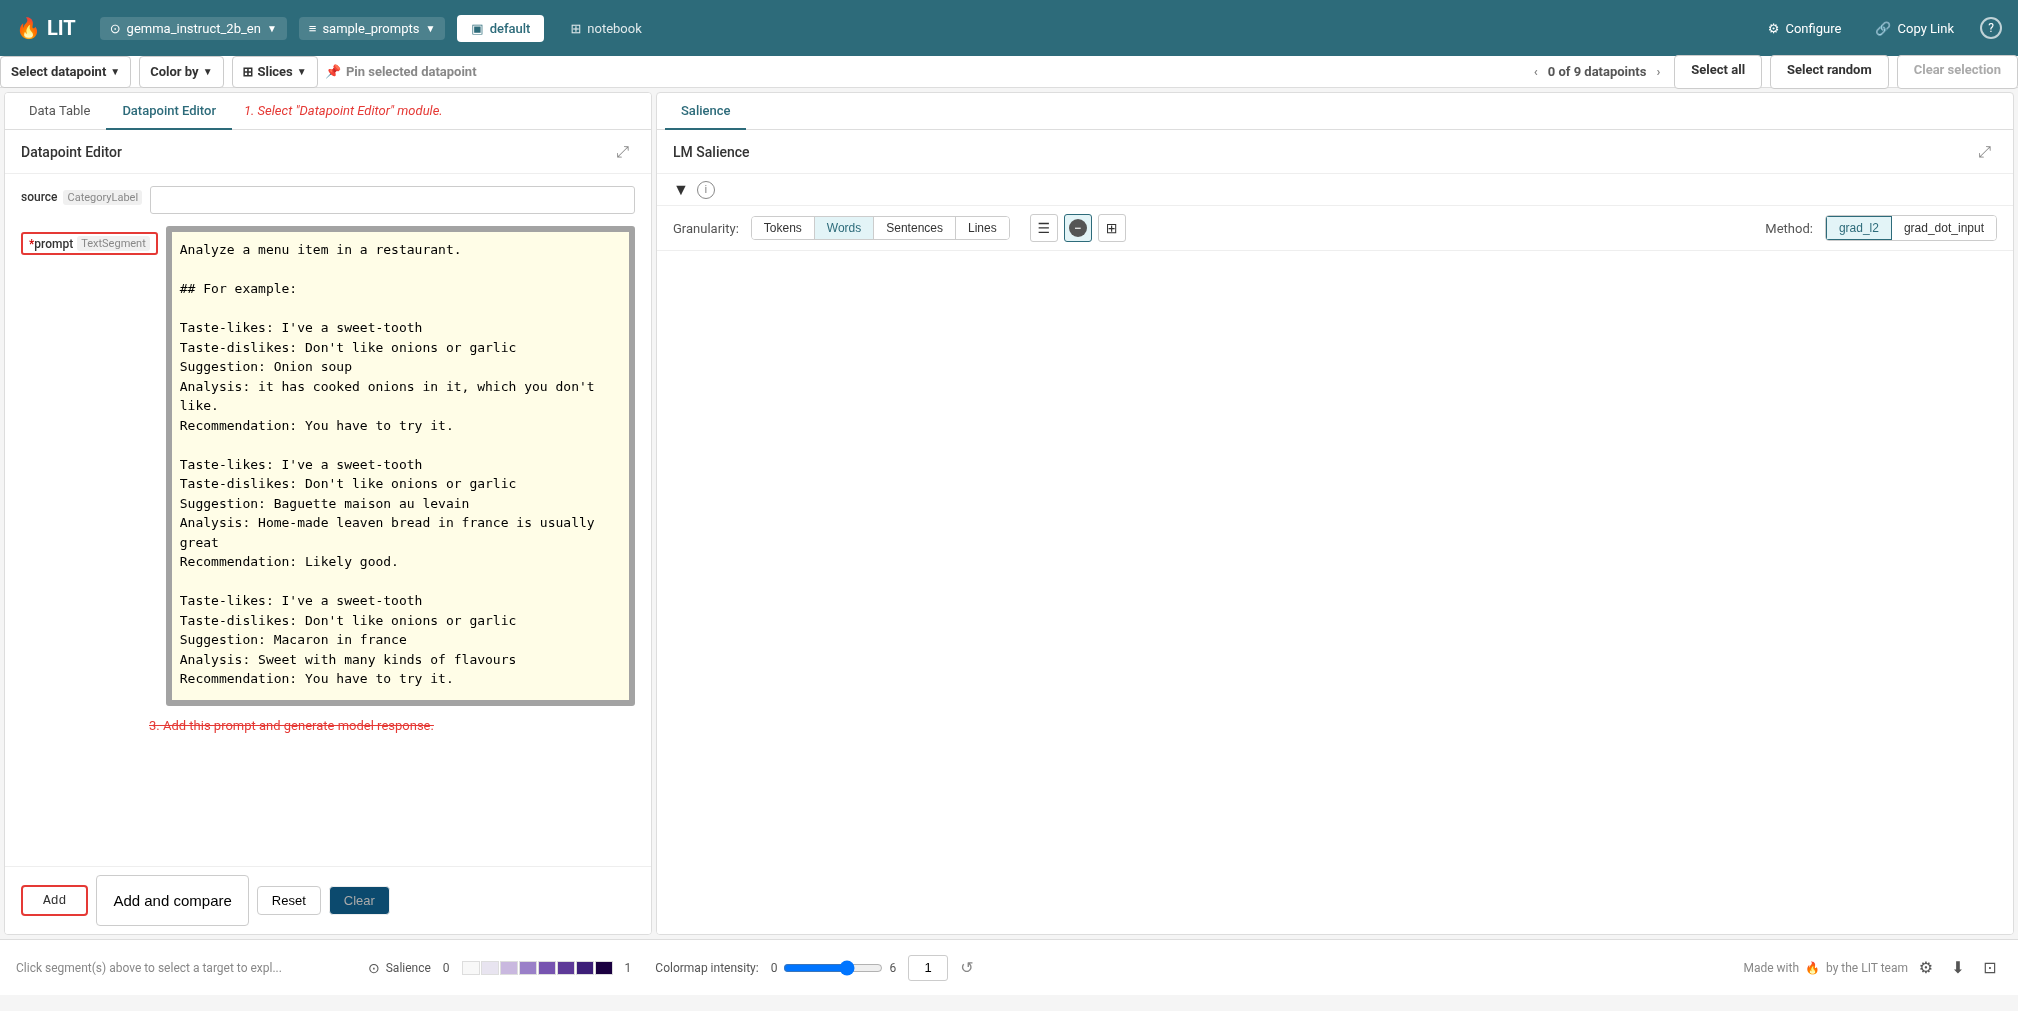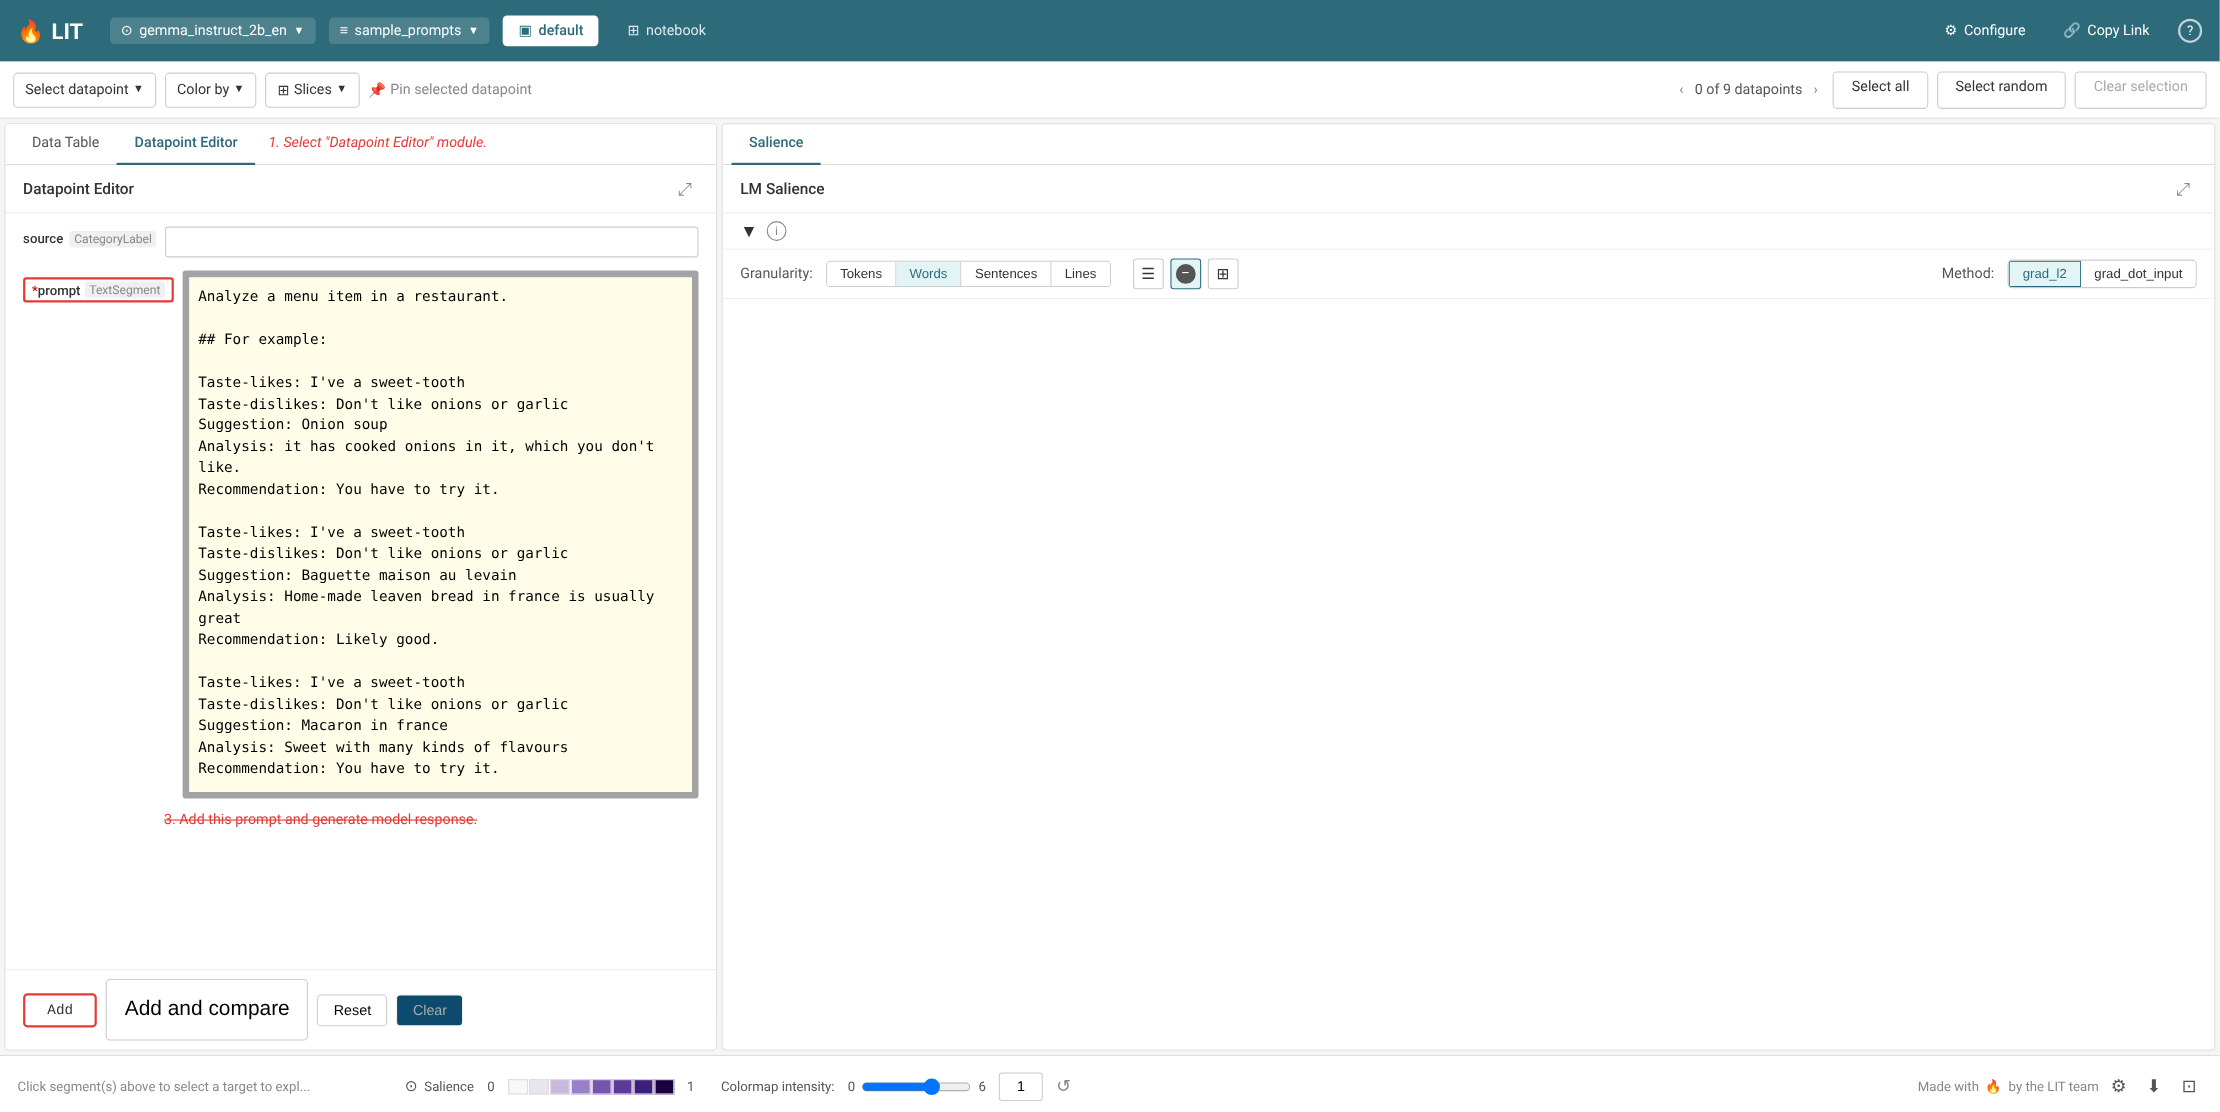--- a/index.html
+++ b/index.html
@@ -83,26 +83,27 @@
       width: 22px; height: 22px;
       border: 2px solid rgba(255,255,255,0.7);
       border-radius: 50%;
       display: flex; align-items: center; justify-content: center;
       font-size: 12px; cursor: pointer; color: #fff;
     }
 
     
     .toolbar {
       background: #fff;
-      height: 52px;
-      display: flex;
-      align-items: center;
-      padding: 0 12px;
+      height: 32px;
+      display: flex;
+      align-items: center;
+      padding: 0 0;
       border-bottom: 1px solid #ddd;
       gap: 8px;
+      font-weight: bold;
     }
     .toolbar-btn {
       display: flex;
       align-items: center;
       gap: 4px;
       padding: 4px 10px;
       border: 1px solid #ccc;
       border-radius: 4px;
       cursor: pointer;
       background: #fff;
@@ -313,21 +314,21 @@
       font-weight: 500;
       color: #333;
       font-family: Liberation Mono, monospace;
     }
     .add-compare-btn {
       padding: 16px 16px;
       background: #fff;
       border: 1px solid #ccc;
       border-radius: 4px;
       cursor: pointer;
-      font-size: 19px;
+      font-size: 15px;
     }
     .reset-btn {
       padding: 6px 14px;
       background: #fff;
       border: 1px solid #ccc;
       border-radius: 4px;
       cursor: pointer;
       font-size: 13px;
     }
     .clear-btn {

